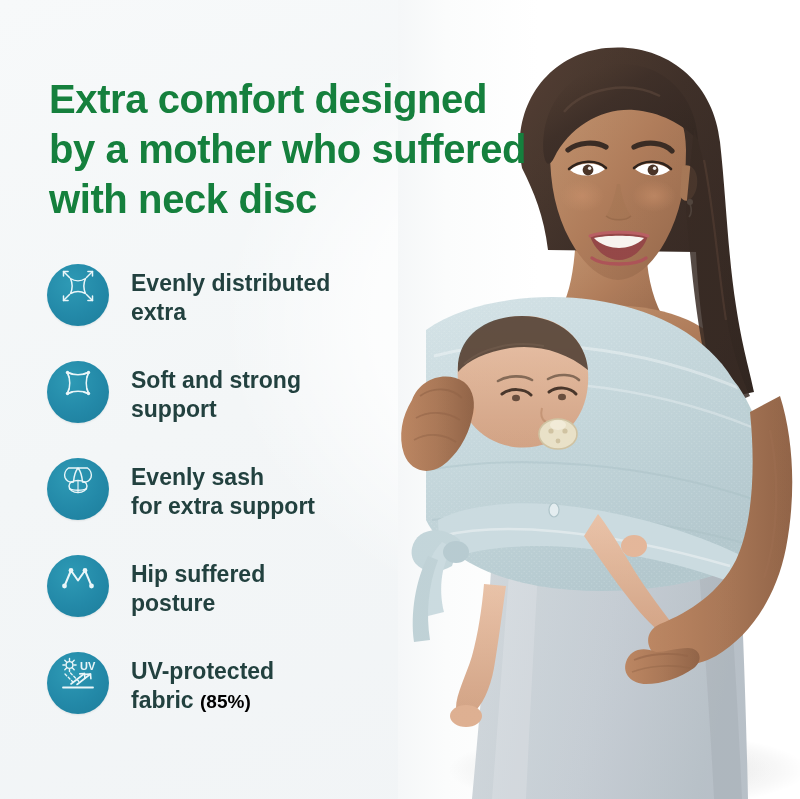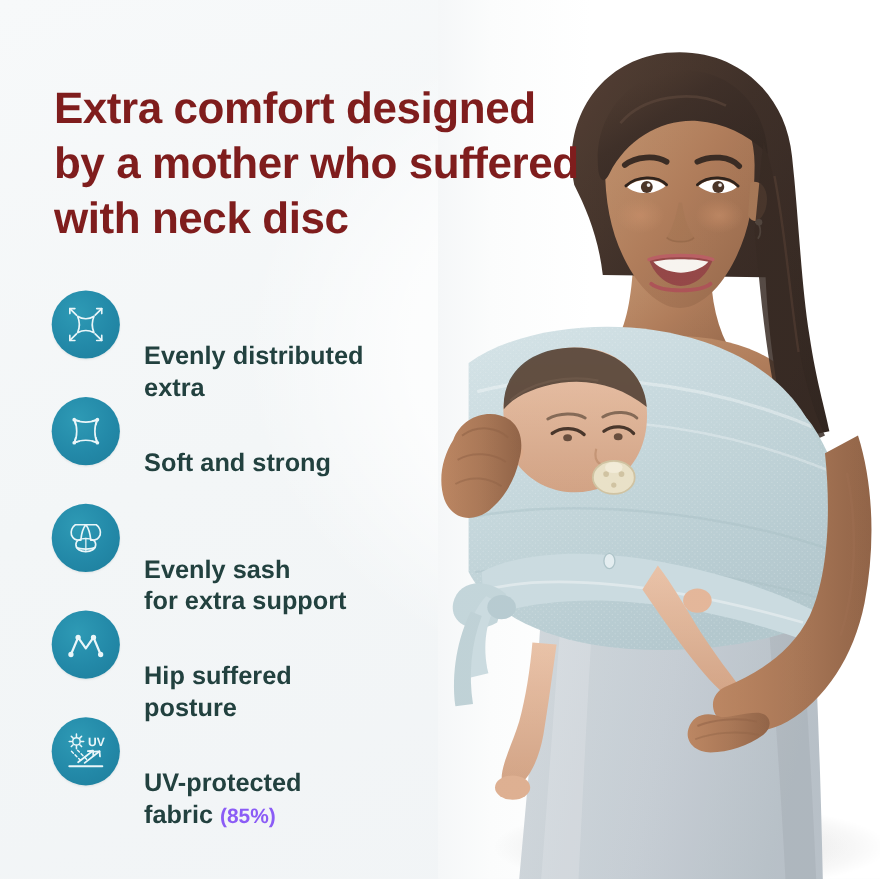--- a/index.html
+++ b/index.html
@@ -26,21 +26,21 @@
       radial-gradient(ellipse 70% 55% at 78% 40%, #ffffff 0%, rgba(255,255,255,0.75) 45%, rgba(255,255,255,0) 72%),
       linear-gradient(160deg, #f7f9fa 0%, #f3f6f7 45%, #f1f4f6 100%);
   }
 
   
   .headline {
     position: absolute;
     left: 49px;
     top: 47px;
     width: 560px;
-    color: #7f1d1d;
+    color: #15803d;
     font-size: 40px;
     font-weight: bold;
     line-height: 50px;
     letter-spacing: -0.4px;
     z-index: 40;
   }
   .headline .hl-line { display: block; white-space: nowrap; }
 
   
   .features {
@@ -57,40 +57,39 @@
     height: 97px;
   }
   .feature-icon {
     flex: 0 0 auto;
     width: 62px;
     height: 62px;
     border-radius: 50%;
     background: radial-gradient(circle at 38% 32%, #2e9ab5 0%, #2389a8 55%, #1d7d9b 100%);
     box-shadow: 0 1px 2px rgba(0,0,0,0.08);
     display: flex;
-    align-items: center;
+    align-items: flex-start;
     justify-content: center;
     margin-top: 2px;
   }
   .feature-icon svg { display: block; }
   .feature-text {
     margin-left: 22px;
     color: #22413f;
     font-size: 23px;
     font-weight: bold;
     line-height: 29px;
     padding-top: 7px;
     white-space: nowrap;
-    margin-top: 40px;
   }
   .feature-text .ft-line { display: block; }
   .feature-text .ft-sub {
     font-size: 19px;
     font-weight: bold;
-    color: #8b5cf6;
+    color: #000000;
   }
 
   
   .photo {
     position: absolute;
     left: 398px;
     top: 0px;
     width: 402px;
     height: 799px;
     z-index: 20;
@@ -398,20 +397,21 @@
           <g fill="#eaf6f9">
             <circle cx="11.5" cy="11.5" r="1.7"></circle>
             <circle cx="32.5" cy="11.5" r="1.7"></circle>
             <circle cx="11.5" cy="32.5" r="1.7"></circle>
             <circle cx="32.5" cy="32.5" r="1.7"></circle>
           </g>
         </svg>
       </div>
       <div class="feature-text">
         <span class="ft-line">Soft and strong</span>
+        <span class="ft-line">support</span>
       </div>
     </div>
 
     <div class="feature-row">
       <div class="feature-icon">
         <svg width="44" height="44" viewBox="0 0 44 44" aria-hidden="true">
           <g fill="none" stroke="#eaf6f9" stroke-width="1.5" stroke-linecap="round" stroke-linejoin="round">
             <path d="M22 10 C 19.5 13, 18 18, 17.5 24
                      C 14 24.5, 10.5 23, 9 19.5
                      C 8 16, 9.5 12, 12.5 10 Z"></path>

